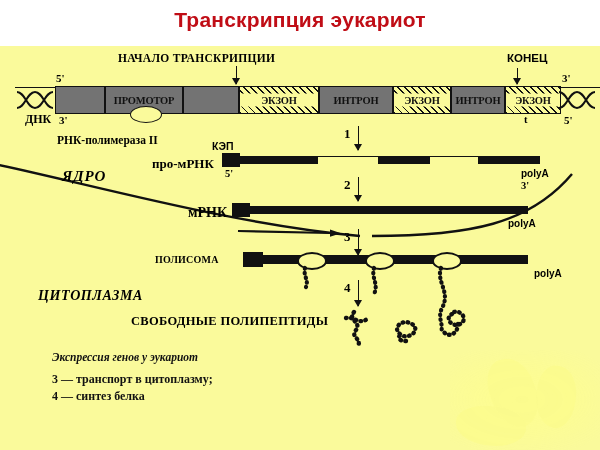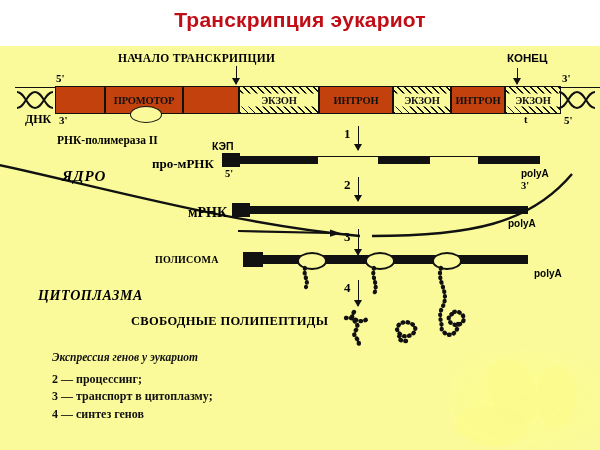--- a/index.html
+++ b/index.html
@@ -31,21 +31,21 @@
   .lbl{position:absolute;white-space:nowrap;}
   .bold{font-weight:bold;}
   .ital{font-style:italic;}
   .sans{font-family:"Liberation Sans", sans-serif;}
   .serif{font-family:"Liberation Serif", serif;}
 
   
   .dna-wrap{position:absolute;left:55px;top:40px;width:500px;height:30px;}
   .gene-box{
     position:absolute;top:0;height:28px;box-sizing:border-box;
-    border:1.6px solid #111;background:#c2410c;
+    border:1.6px solid #111;background:#737373;
   }
   .gene-box.exon{
     background:repeating-linear-gradient(45deg,#111 0px,#111 1.3px,#fafa9b 1.3px,#fafa9b 5px);
   }
   .gene-box span{
     position:absolute;left:0;right:0;top:50%;transform:translateY(-50%);
     text-align:center;font-family:"Liberation Serif",serif;font-weight:bold;
     font-size:10.5px;color:#111;letter-spacing:-.2px;
   }
   .gene-box.exon span{background:#fafa9b;padding:1px 0;}
@@ -230,27 +230,23 @@
 
         <path d="M452 268 C 444 272, 452 282, 460 278 C 468 274, 462 264, 454 266"></path>
         <path d="M458 278 C 458 288, 448 292, 444 286"></path>
       </g>
     </svg>
 
     <div class="legend">
       <div class="legend-title">Экспрессия генов у эукариот</div>
       <div style="height:6px;"></div>
       <div class="legend-line">
-        <span class="num">2</span>
-        <span>— процессинг;</span>
-      </div>
-      <div class="legend-line">
         <span class="num">3</span>
         <span>— транспорт в цитоплазму;</span>
       </div>
       <div class="legend-line">
         <span class="num">4</span>
-        <span>— синтез генов</span>
+        <span>— синтез белка</span>
       </div>
     </div>
 
   </div>
 </div>
 
 </body></html>

